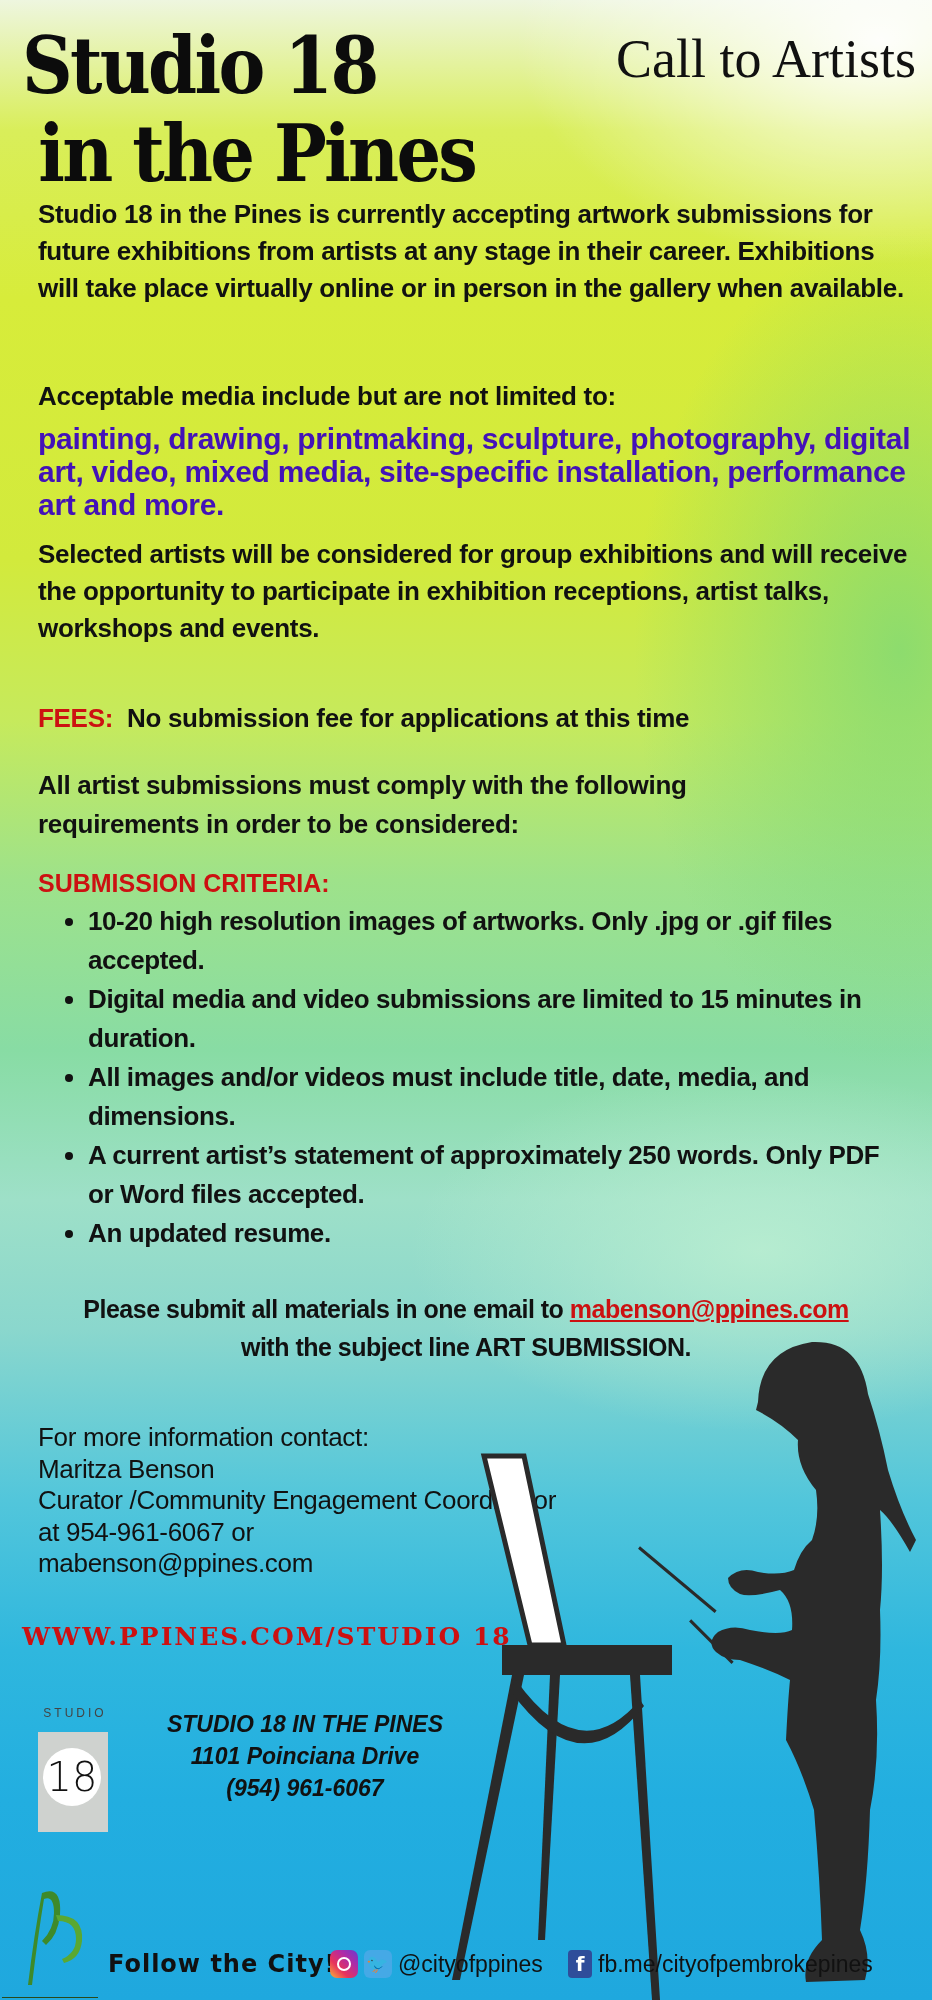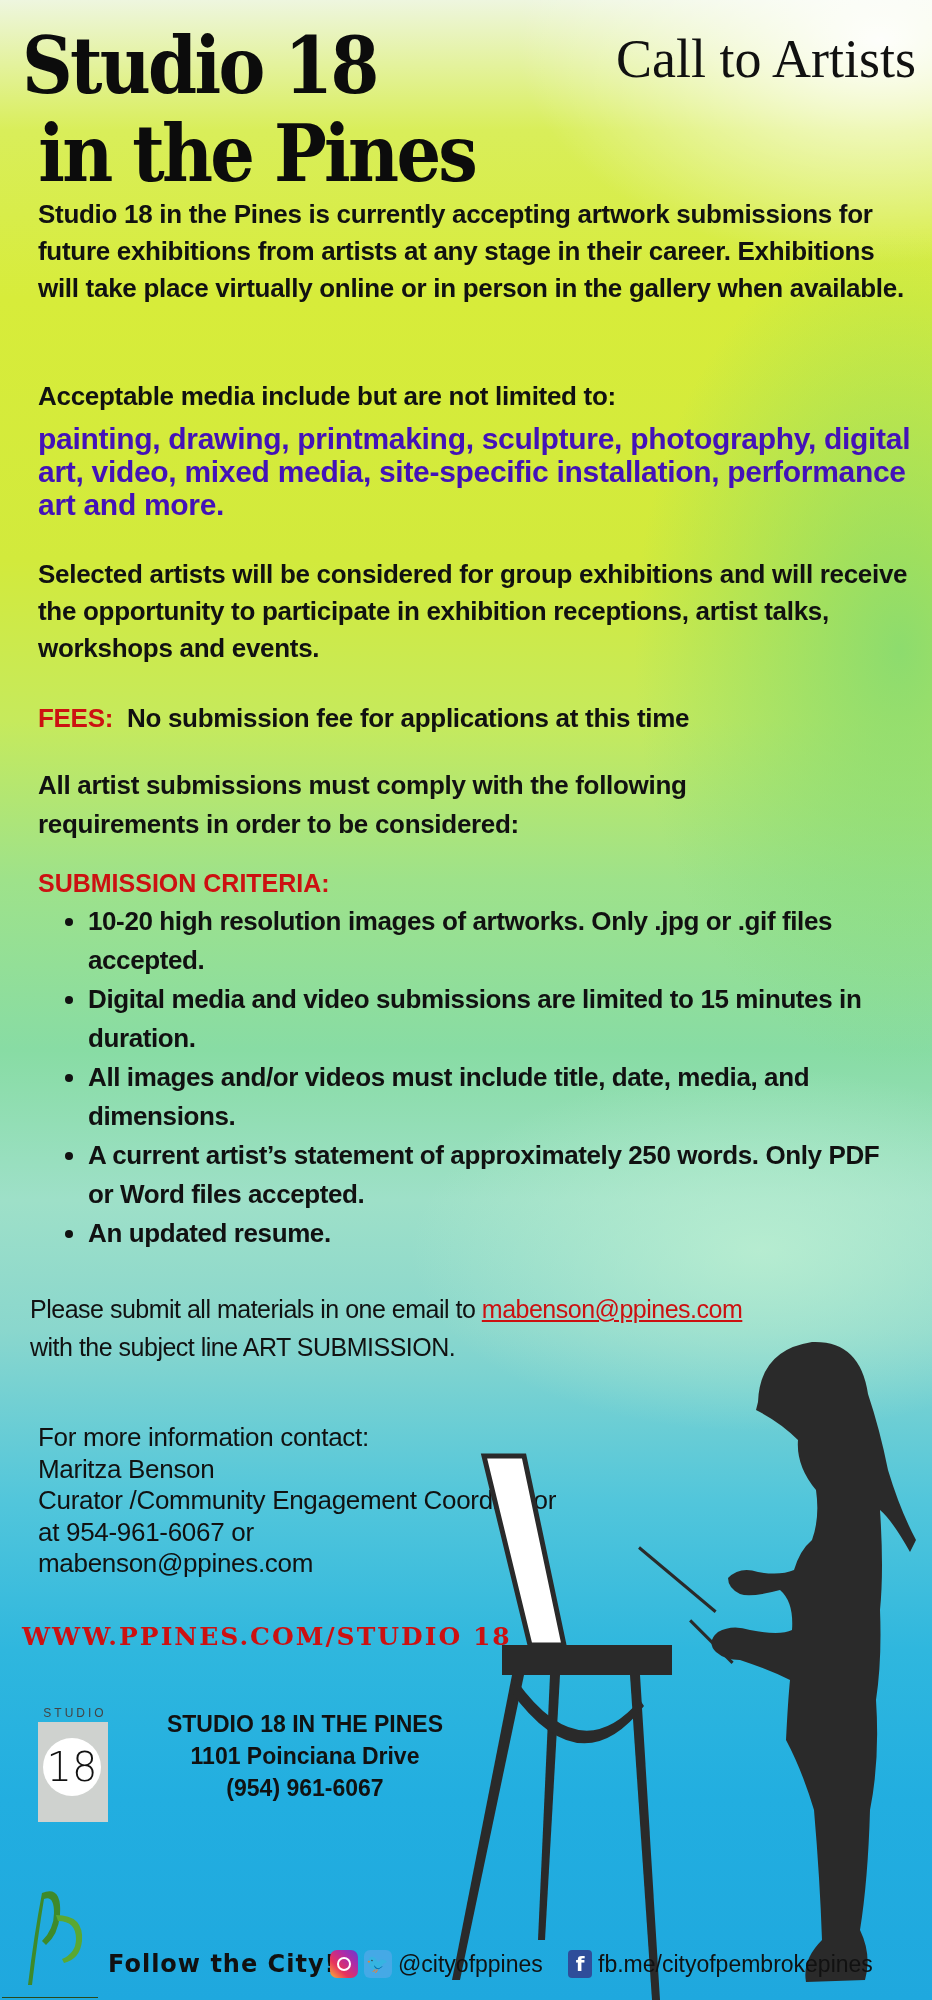--- a/index.html
+++ b/index.html
@@ -27,28 +27,28 @@
     font-size: 54px; line-height: 62px; text-align: center; color: #111;
   }
   .open-call .l1 { display: block; padding-left: 20px; }
   .body-text { left: 38px; width: 870px; font-weight: bold; font-size: 26px; line-height: 37px; letter-spacing: -0.3px; }
   .media-list { left: 38px; width: 880px; top: 422px; font-weight: bold; font-size: 30px; line-height: 33px; color: #4312b8; letter-spacing: -0.3px; }
   .red { color: #cc1111; }
   .criteria { left: 38px; top: 866px; width: 870px; }
   .criteria .head { font-weight: bold; font-size: 25px; color: #cc1111; line-height: 34px; }
   .criteria ul { margin: 2px 0 0 0; padding: 0 0 0 50px; }
   .criteria li { font-weight: bold; font-size: 26px; line-height: 39px; letter-spacing: -0.4px; }
-  .submit { left: 30px; width: 872px; top: 1290px; font-weight: normal; font-size: 25px; line-height: 38px; letter-spacing: -0.5px; }
+  .submit { left: 30px; width: 872px; top: 1290px; text-align: center; font-weight: bold; font-size: 25px; line-height: 38px; letter-spacing: -0.5px; }
   .submit a { color: #cc1111; text-decoration: underline; }
   .contact { left: 38px; top: 1422px; font-size: 26px; line-height: 31.5px; color: #111; letter-spacing: -0.3px; }
   .website { left: 22px; top: 1622px; font-family: "DejaVu Serif", serif; font-weight: bold; font-size: 25px; letter-spacing: 2px; color: #cc1111; }
-  .address { left: 130px; top: 1708px; width: 350px; text-align: center; font-weight: bold; font-size: 23px; line-height: 32px; color: #111; }
+  .address { left: 130px; top: 1708px; width: 350px; text-align: center; font-weight: bold; font-size: 23px; line-height: 32px; color: #111; font-style: italic; }
   .studio-logo { left: 38px; top: 1706px; width: 74px; }
   .studio-logo .cap { font-size: 12px; letter-spacing: 3px; color: #444; text-align: center; }
-  .studio-logo .box { width: 70px; height: 100px; background: #cfd2cf; margin-top: 2px; position: relative; }
+  .studio-logo .box { width: 70px; height: 100px; background: #cfd2cf; margin-top: 12px; position: relative; }
   .studio-logo .circle { position: absolute; left: 5px; top: 16px; width: 58px; height: 58px; border-radius: 50%; background: #fff; display:flex; align-items:center; justify-content:center; font-size: 40px; font-family: "DejaVu Sans", sans-serif; font-weight: 300; color:#111; }
   .pp-logo { left: 2px; top: 1885px; width: 96px; height: 110px; }
   .pp-logo .name { position: absolute; left: 0; top: 76px; font-size: 11px; color: #2a4a1a; border-top: 1px solid #2a4a1a; margin-top: 36px; }
   .follow { left: 108px; top: 1950px; font-family: "DejaVu Sans", sans-serif; font-weight: bold; font-size: 24px; letter-spacing: 1px; color: #111; }
   .social { top: 1950px; font-size: 23px; color: #111; display: flex; align-items: center; gap: 6px; }
   .ig { width: 28px; height: 28px; border-radius: 7px; background: linear-gradient(45deg,#f6b43a,#e8335a,#b02aa6,#6a3ad0); display:inline-flex; align-items:center; justify-content:center; }
   .ig span { width: 14px; height: 14px; border: 2.5px solid #fff; border-radius: 50%; box-sizing:border-box; }
   .tw { width: 28px; height: 28px; border-radius: 6px; background: #45a9e6; color:#fff; font-size: 18px; display:inline-flex; align-items:center; justify-content:center; }
   .fb { width: 24px; height: 28px; border-radius: 4px; background: #2f4d9a; color:#fff; font-weight:bold; font-size: 20px; display:inline-flex; align-items:center; justify-content:center; font-family:"DejaVu Sans",sans-serif; }
 </style>
@@ -63,21 +63,21 @@
 <div class="abs open-call">
   <span>Call to Artists</span>
 </div>
 
 <p class="abs body-text" style="top:196px;margin:0;">Studio 18 in the Pines is currently accepting artwork submissions for future exhibitions from artists at any stage in their career. Exhibitions will take place virtually online or in person in the gallery when available.</p>
 
 <p class="abs body-text" style="top:378px;margin:0;">Acceptable media include but are not limited to:</p>
 
 <p class="abs media-list" style="margin:0;">painting, drawing, printmaking, sculpture, photography, digital art, video, mixed media, site-specific installation, performance art and more.</p>
 
-<p class="abs body-text" style="top:556px;margin:0;">Selected artists will be considered for  group exhibitions and will receive the opportunity to participate in exhibition receptions, artist talks, workshops and events.</p>
+<p class="abs body-text" style="top:536px;margin:0;">Selected artists will be considered for  group exhibitions and will receive the opportunity to participate in exhibition receptions, artist talks, workshops and events.</p>
 
 <p class="abs body-text" style="top:700px;margin:0;">
   <span class="red">FEES:</span>&nbsp;
   <span>No submission fee for applications at this time</span>
 </p>
 
 <p class="abs body-text" style="top:766px;margin:0;width:760px;line-height:39px;">All  artist submissions  must comply with the following requirements in order to be considered:</p>
 
 <div class="abs criteria">
   <div class="head">SUBMISSION CRITERIA:</div>

